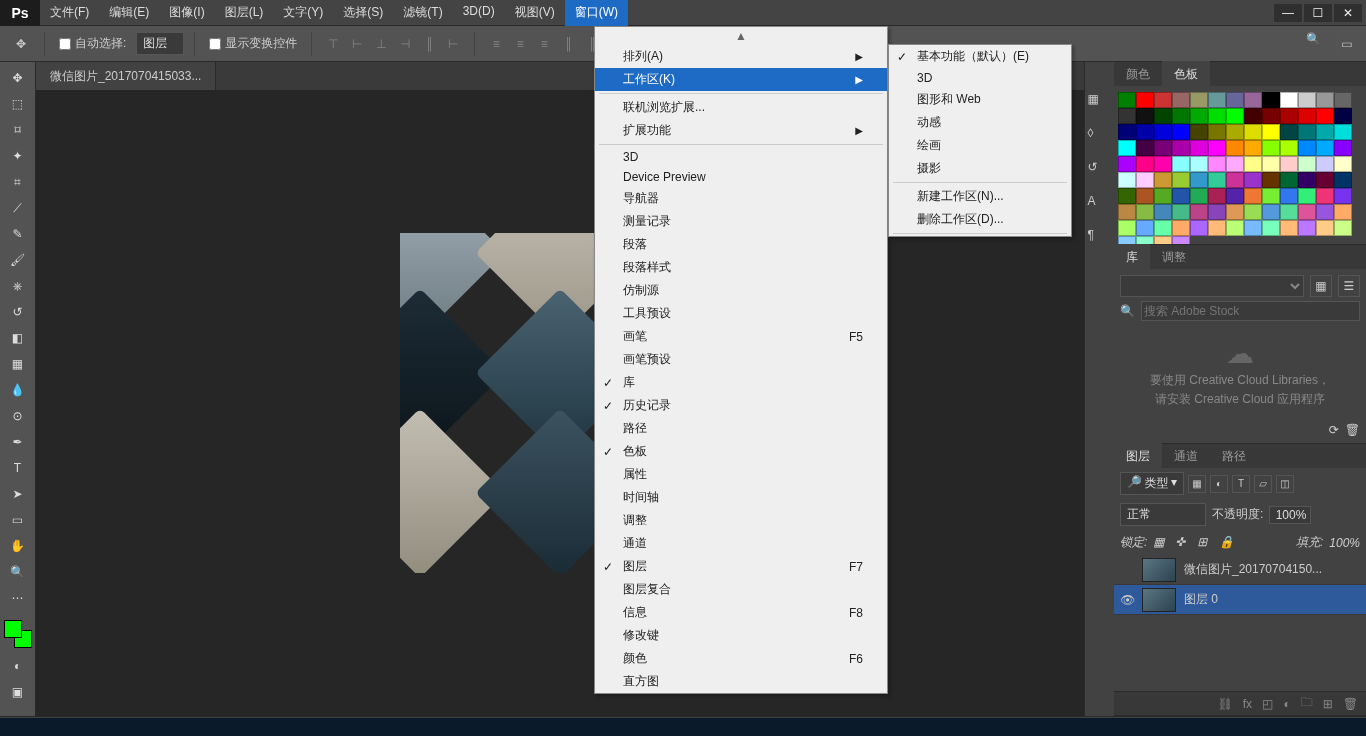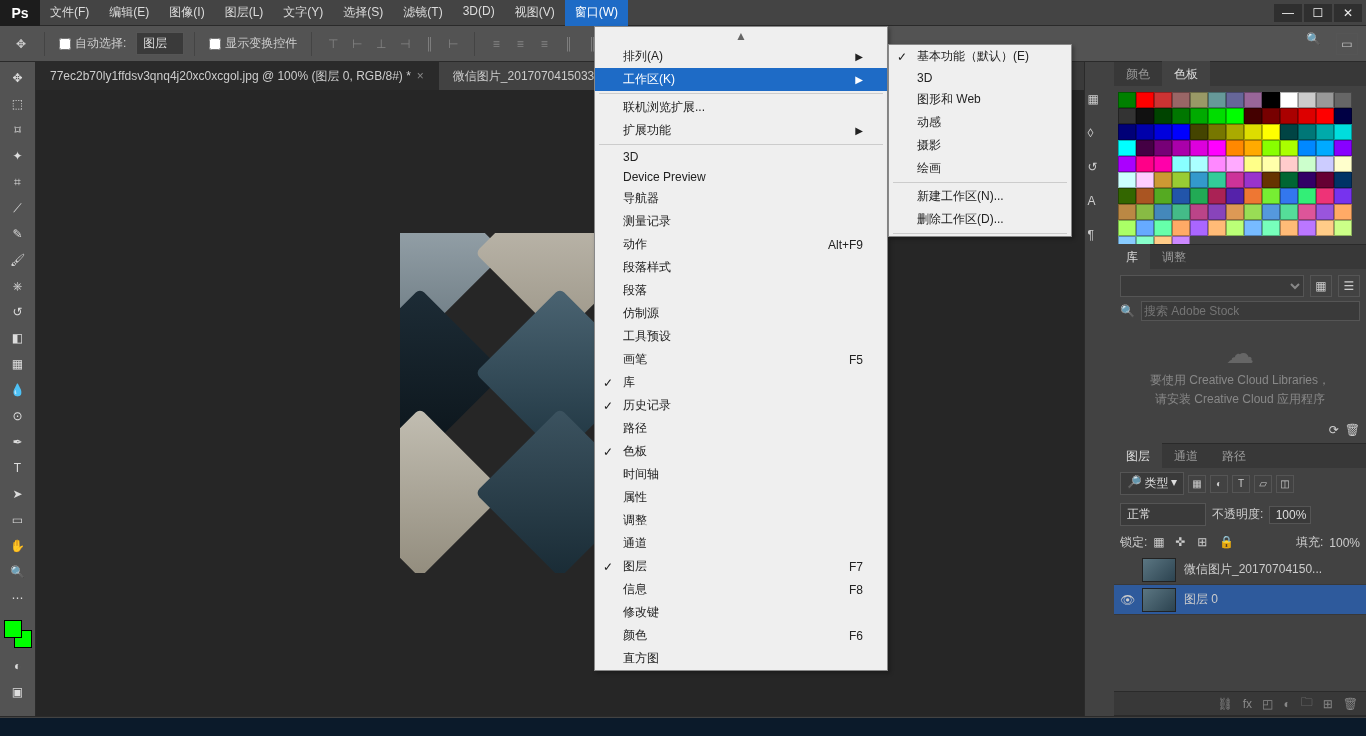--- a/index.html
+++ b/index.html
@@ -76,21 +76,21 @@
 .lib-msg { flex: 1; display: flex; flex-direction: column; align-items: center; justify-content: center; color: #888; gap: 2px; text-align: center; }
 
 .layers-panel { flex: 1; display: flex; flex-direction: column; }
 .layers-body { flex: 1; background: #424242; }
 .layers-ctrl { padding: 4px 6px; display: flex; align-items: center; gap: 4px; }
 .layers-ctrl .sel2 { background: #3a3a3a; border: 1px solid #555; padding: 2px 6px; width: 64px; color: #ddd; display: flex; justify-content: space-between; }
 .layers-ctrl .smicon { width: 18px; height: 18px; border: 1px solid #555; display: flex; align-items: center; justify-content: center; font-size: 10px; }
 .layers-ctrl2 { padding: 4px 6px; display: flex; align-items: center; gap: 6px; font-size: 11px; }
 .layers-ctrl2 .sel3 { background: #3a3a3a; border: 1px solid #555; padding: 2px 6px; width: 86px; color: #ddd; }
 .layers-ctrl2 .numbox { background: #3a3a3a; border: 1px solid #555; padding: 1px 4px; width: 42px; color: #ddd; text-align: right; }
-.lock-row { padding: 4px 6px; display: flex; align-items: center; gap: 6px; font-size: 11px; }
+.lock-row { padding: 4px 6px; display: flex; align-items: center; gap: 6px; font-size: 11px; font-style: italic; }
 .lock-row .lk { width: 16px; height: 16px; }
 .layer-list { }
 .layer { height: 30px; display: flex; align-items: center; padding: 0 6px; gap: 8px; border-bottom: 1px solid #383838; }
 .layer.sel { background: #2e5a9c; }
 .layer .eye { width: 14px; color: #ccc; }
 .layer .thumb { width: 34px; height: 24px; background: #888; border: 1px solid #222; }
 .layer .thumb.hex-thumb { background: linear-gradient(135deg,#5b7682,#2c4350); }
 .panel-footer { height: 24px; background: #383838; border-top: 1px solid #2a2a2a; display: flex; align-items: center; justify-content: flex-end; gap: 10px; padding: 0 8px; color: #888; }
 
 
@@ -196,24 +196,20 @@
     <div class="fg-bg">
       <div class="bg"></div>
       <div class="fg"></div>
     </div>
     <div class="tbtn">◐</div>
     <div class="tbtn">▣</div>
   </div>
 
   <div class="doc-area">
     <div class="tabs">
-      <div class="tab">
-          <span>77ec2b70ly1ffdsv3qnq4j20xc0xcgol.jpg @ 100% (图层 0, RGB/8#) *</span>
-          <span class="close">×</span>
-        </div>
       <div class="tab inactive">
           <span>微信图片_2017070415033...</span>
         </div>
     </div>
     <div class="canvas">
       <div class="image">
         <div class="hex h1"></div>
           <div class="hex h2"></div>
           <div class="hex h3"></div>
         <div class="hex h4"></div>
@@ -482,72 +478,74 @@
   <div class="menu-item">
       <span>Device Preview</span>
     </div>
   <div class="menu-item">
       <span>导航器</span>
     </div>
   <div class="menu-item">
       <span>测量记录</span>
     </div>
   <div class="menu-item">
-      <span>动作</span>
-      <span>Alt+F9</span>
+      <span>段落</span>
     </div>
   <div class="menu-item">
       <span>段落样式</span>
-    </div>
-  <div class="menu-item">
-      <span>段落</span>
     </div>
   <div class="menu-item">
       <span>仿制源</span>
     </div>
   <div class="menu-item">
       <span>工具预设</span>
     </div>
   <div class="menu-item">
       <span>画笔</span>
       <span>F5</span>
     </div>
   <div class="menu-item">
+      <span>画笔预设</span>
+    </div>
+  <div class="menu-item">
       <span class="chk-mark">✓</span>
       <span>库</span>
     </div>
   <div class="menu-item">
       <span class="chk-mark">✓</span>
       <span>历史记录</span>
     </div>
   <div class="menu-item">
       <span>路径</span>
     </div>
   <div class="menu-item">
       <span class="chk-mark">✓</span>
       <span>色板</span>
     </div>
   <div class="menu-item">
+      <span>属性</span>
+    </div>
+  <div class="menu-item">
       <span>时间轴</span>
-    </div>
-  <div class="menu-item">
-      <span>属性</span>
     </div>
   <div class="menu-item">
       <span>调整</span>
     </div>
   <div class="menu-item">
       <span>通道</span>
     </div>
   <div class="menu-item">
       <span class="chk-mark">✓</span>
       <span>图层</span>
       <span>F7</span>
     </div>
   <div class="menu-item">
+      <span>图层复合</span>
+    </div>
+  <div class="menu-item">
       <span>信息</span>
       <span>F8</span>
     </div>
   <div class="menu-item">
       <span>修改键</span>
     </div>
   <div class="menu-item">
       <span>颜色</span>
       <span>F6</span>
     </div>
@@ -565,24 +563,24 @@
   <div class="menu-item">
       <span>3D</span>
     </div>
   <div class="menu-item">
       <span>图形和 Web</span>
     </div>
   <div class="menu-item">
       <span>动感</span>
     </div>
   <div class="menu-item">
+      <span>绘画</span>
+    </div>
+  <div class="menu-item">
       <span>摄影</span>
-    </div>
-  <div class="menu-item">
-      <span>绘画</span>
     </div>
   <div class="menu-sep"></div>
   <div class="menu-item">
       <span>新建工作区(N)...</span>
     </div>
   <div class="menu-item">
       <span>删除工作区(D)...</span>
     </div>
   <div class="menu-sep"></div>
 </div>

